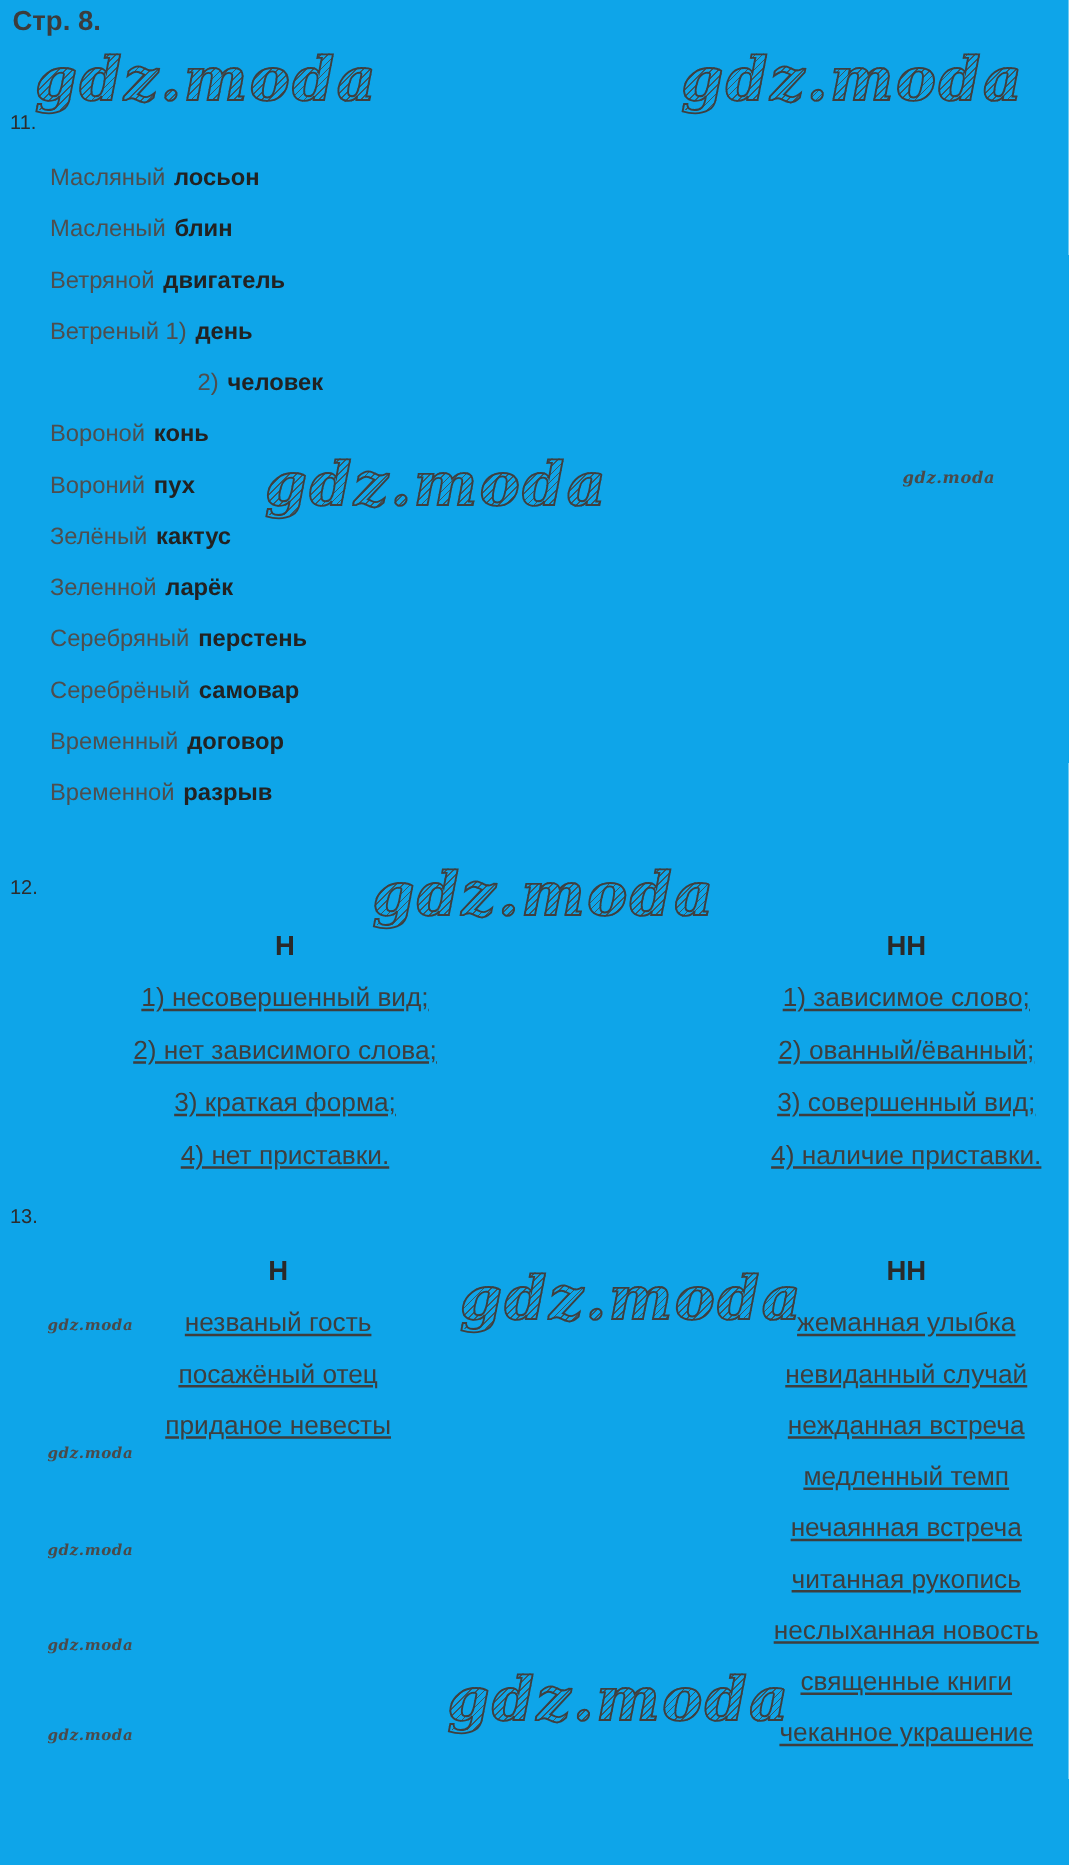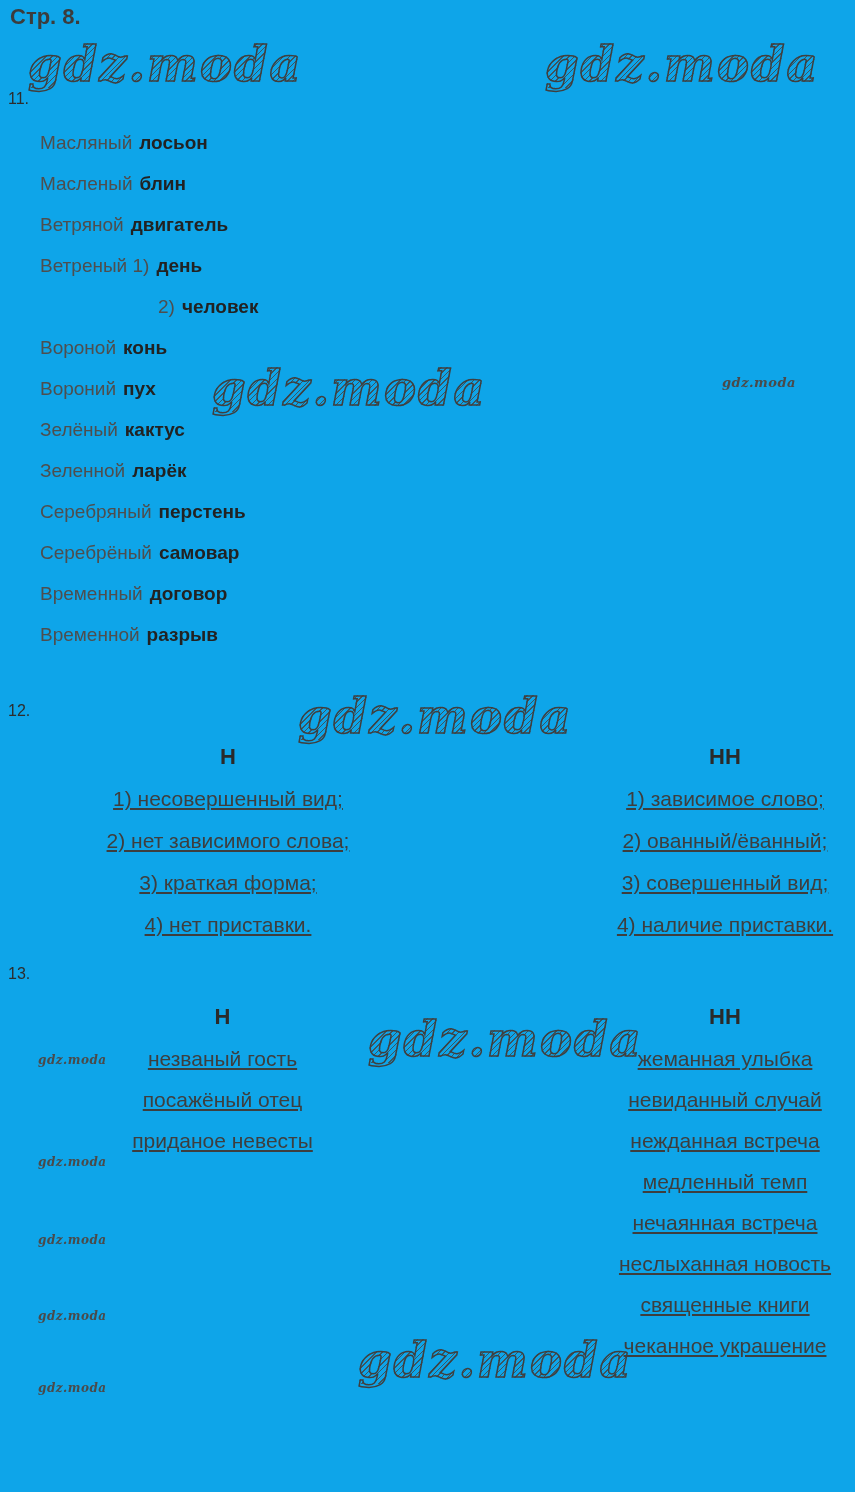--- a/index.html
+++ b/index.html
@@ -134,18 +134,19 @@
     <div class="ci tall">приданое невесты</div>
   </div>
 
   <div class="col ex13-right">
     <div class="col-h">НН</div>
     <div class="ci tall">жеманная улыбка</div>
     <div class="ci tall">невиданный случай</div>
     <div class="ci tall">нежданная встреча</div>
     <div class="ci tall">медленный темп</div>
     <div class="ci tall">нечаянная встреча</div>
+    <div class="ci tall">читанная рукопись</div>
     <div class="ci tall">неслыханная новость</div>
     <div class="ci tall">священные книги</div>
     <div class="ci tall">чеканное украшение</div>
   </div>
 
 </div>
 
 </body></html>

